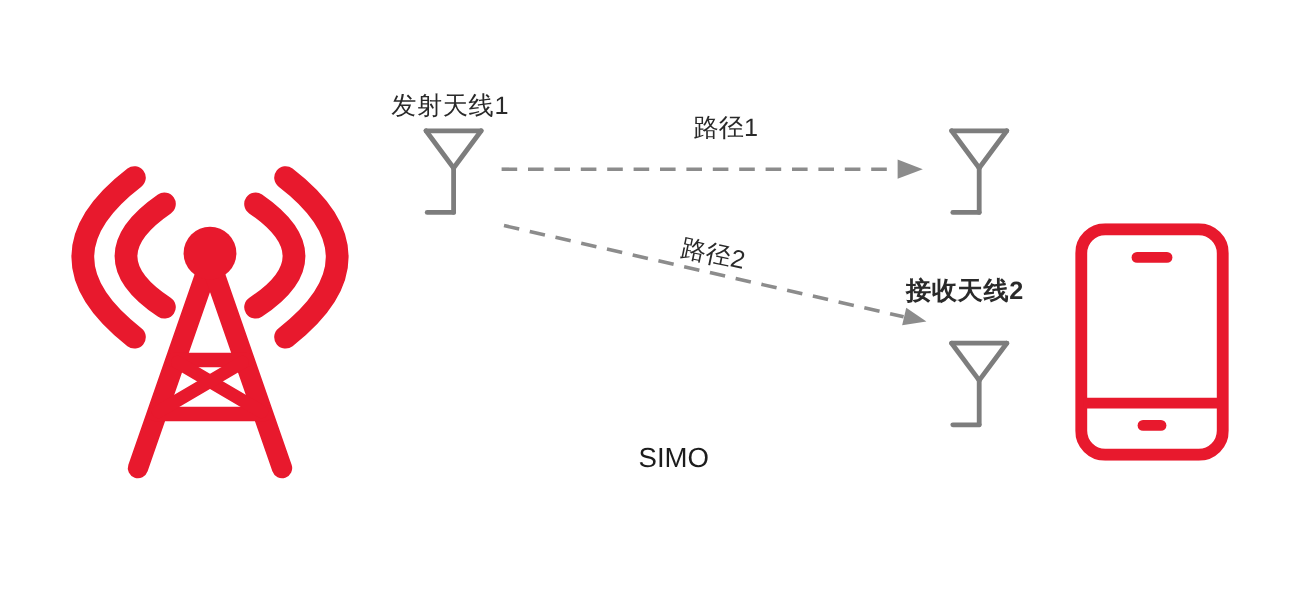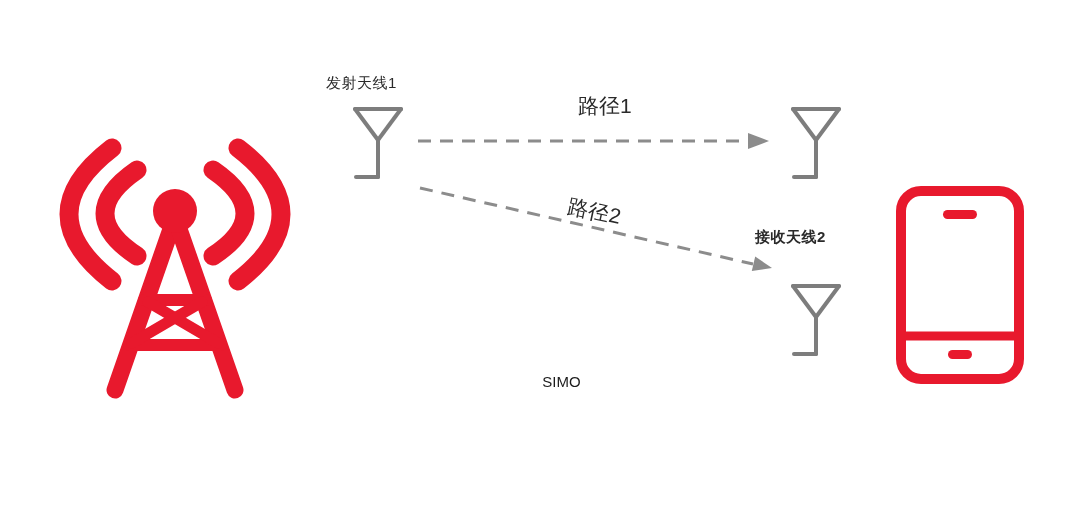--- a/index.html
+++ b/index.html
@@ -12,42 +12,42 @@
     position: relative;
     width: 1080px;
     height: 505px;
     background: #ffffff;
     overflow: hidden;
   }
   .abs { position: absolute; }
 
   .label {
     color: #2a2a2a;
-    font-size: 15px;
+    font-size: 21px;
     font-weight: 500;
     letter-spacing: 0.5px;
     white-space: nowrap;
   }
   .path-label {
     color: #2a2a2a;
     font-size: 21px;
     font-weight: 500;
     white-space: nowrap;
   }
   .path-label.rotated {
     transform: rotate(12deg);
     transform-origin: left center;
   }
   .caption {
     left: 0;
     right: 0;
     top: 366px;
     text-align: center;
     color: #1c1c1c;
-    font-size: 15px;
+    font-size: 23px;
     font-weight: 500;
     line-height: 31px;
     margin-left: 43px;
   }
   svg { display: block; }
   .arrow-overlay {
     left: 0; top: 0;
     pointer-events: none;
   }
 </style>

